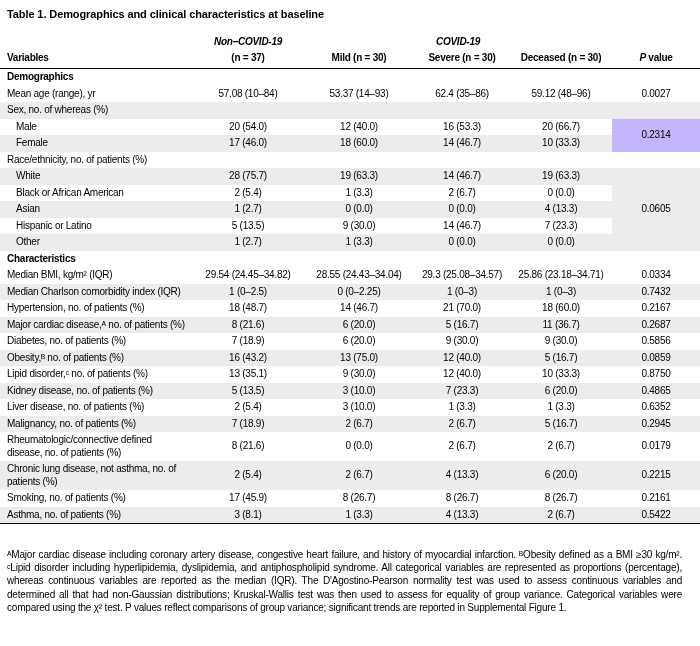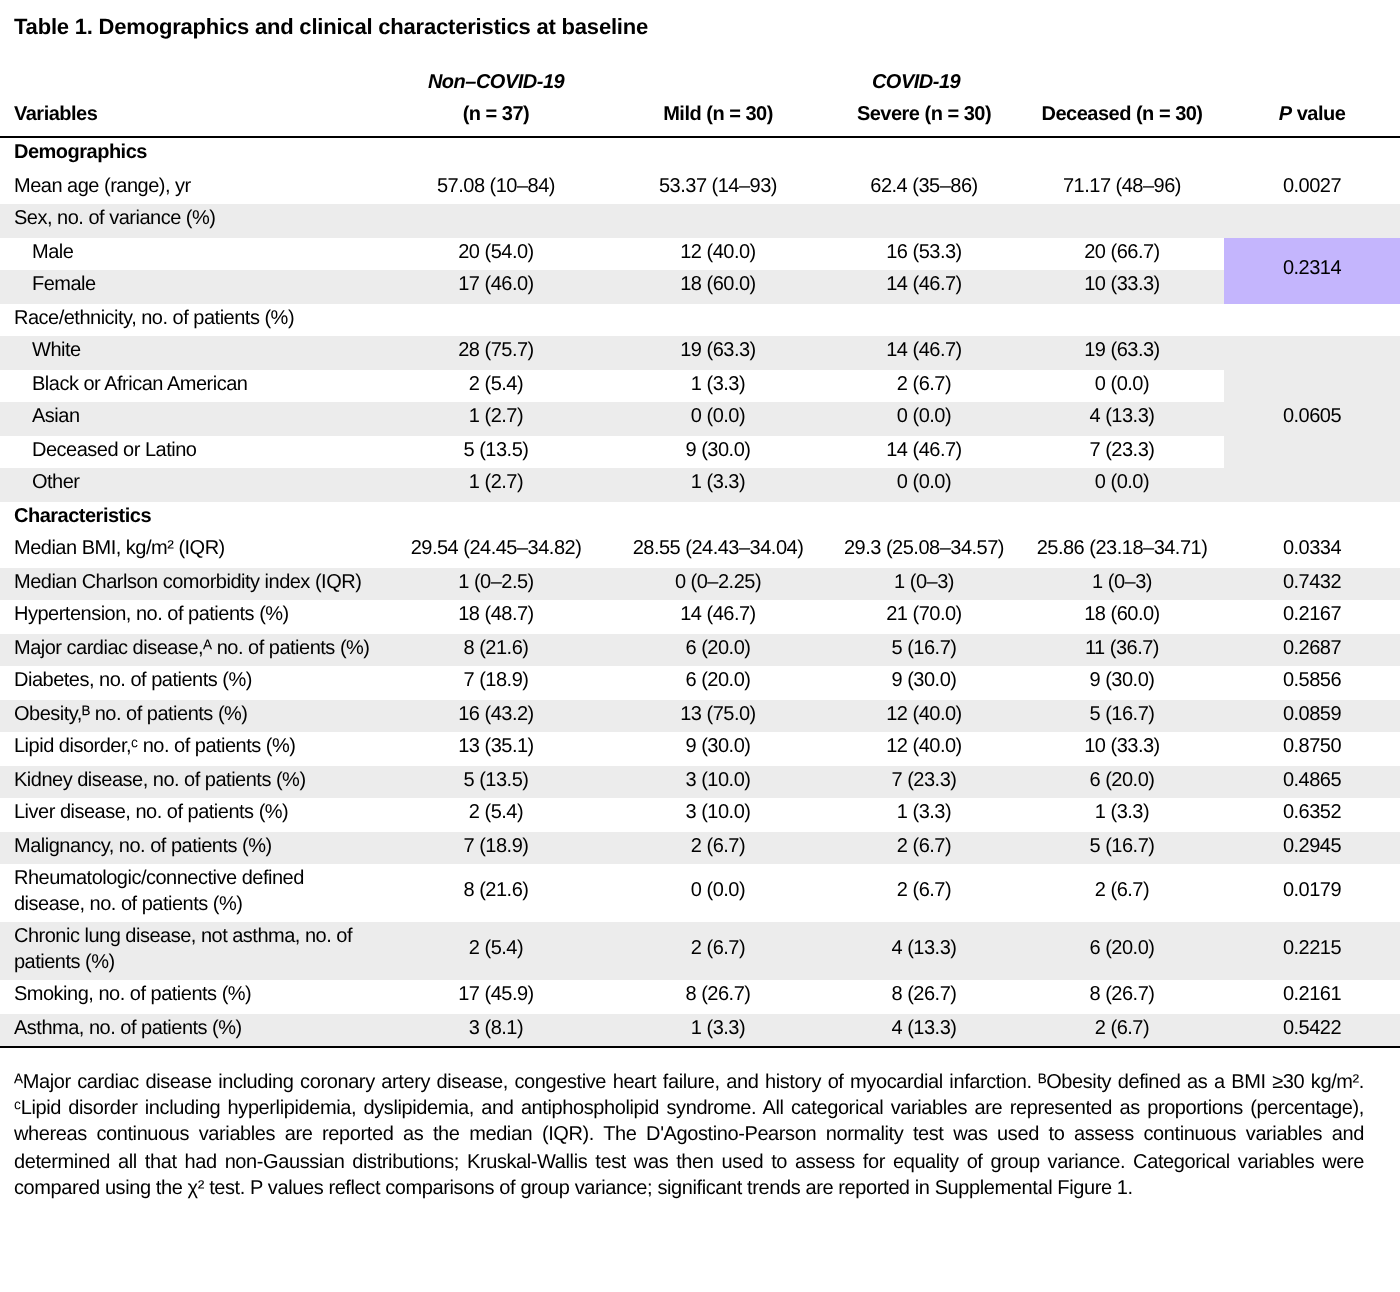--- a/index.html
+++ b/index.html
@@ -45,21 +45,21 @@
   tr.shaded td { background: #ececec; }
   td.p-span { background: #c4b5fd; }
   td.section { font-weight: bold; }
 
   tbody tr:last-child td { border-bottom: 1px solid #000; }
 
   .footnote {
     font-size: 10px;
     line-height: 1.32;
     letter-spacing: -0.2px;
-    margin: 11px 6px 0 7px;
+    margin: 24px 6px 0 7px;
     text-align: justify;
   }
 </style>
 </head>
 <body>
 
 <div class="page">
 
   <div class="title">Table 1. Demographics and clinical characteristics at baseline</div>
 
@@ -90,25 +90,25 @@
     </thead>
     <tbody>
         <tr>
           <td class="label section" colspan="6">Demographics</td>
         </tr>
         <tr>
           <td class="label">Mean age (range), yr</td>
           <td class="val">57.08 (10–84)</td>
           <td class="val">53.37 (14–93)</td>
           <td class="val">62.4 (35–86)</td>
-          <td class="val">71.17 (48–96)</td>
+          <td class="val">59.12 (48–96)</td>
           <td class="pval">0.0027</td>
         </tr>
         <tr class="shaded">
-          <td class="label" colspan="6">Sex, no. of variance (%)</td>
+          <td class="label" colspan="6">Sex, no. of whereas (%)</td>
         </tr>
         <tr>
           <td class="label indent">Male</td>
           <td class="val">20 (54.0)</td>
           <td class="val">12 (40.0)</td>
           <td class="val">16 (53.3)</td>
           <td class="val">20 (66.7)</td>
           <td class="pval p-span" rowspan="2">0.2314</td>
         </tr>
         <tr class="shaded">
@@ -137,21 +137,21 @@
           <td class="val">0 (0.0)</td>
         </tr>
         <tr class="shaded">
           <td class="label indent">Asian</td>
           <td class="val">1 (2.7)</td>
           <td class="val">0 (0.0)</td>
           <td class="val">0 (0.0)</td>
           <td class="val">4 (13.3)</td>
         </tr>
         <tr>
-          <td class="label indent">Deceased or Latino</td>
+          <td class="label indent">Hispanic or Latino</td>
           <td class="val">5 (13.5)</td>
           <td class="val">9 (30.0)</td>
           <td class="val">14 (46.7)</td>
           <td class="val">7 (23.3)</td>
         </tr>
         <tr class="shaded">
           <td class="label indent">Other</td>
           <td class="val">1 (2.7)</td>
           <td class="val">1 (3.3)</td>
           <td class="val">0 (0.0)</td>

